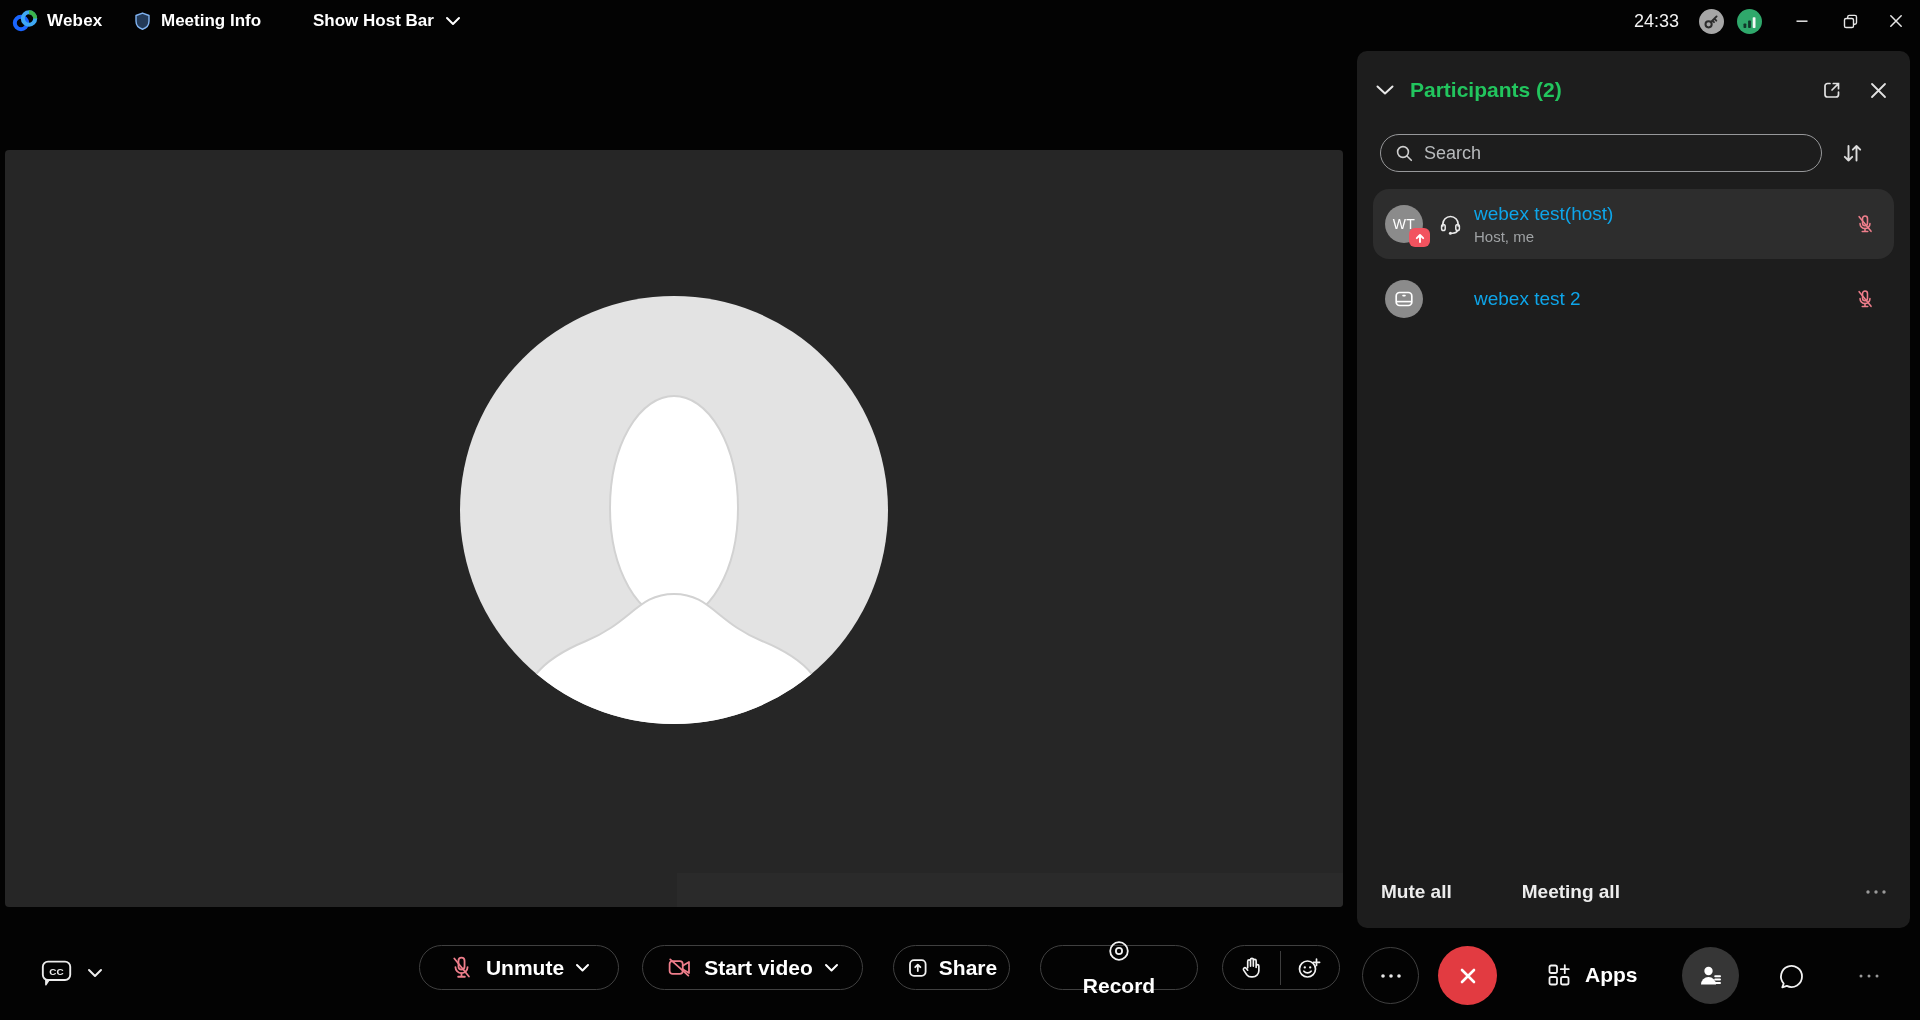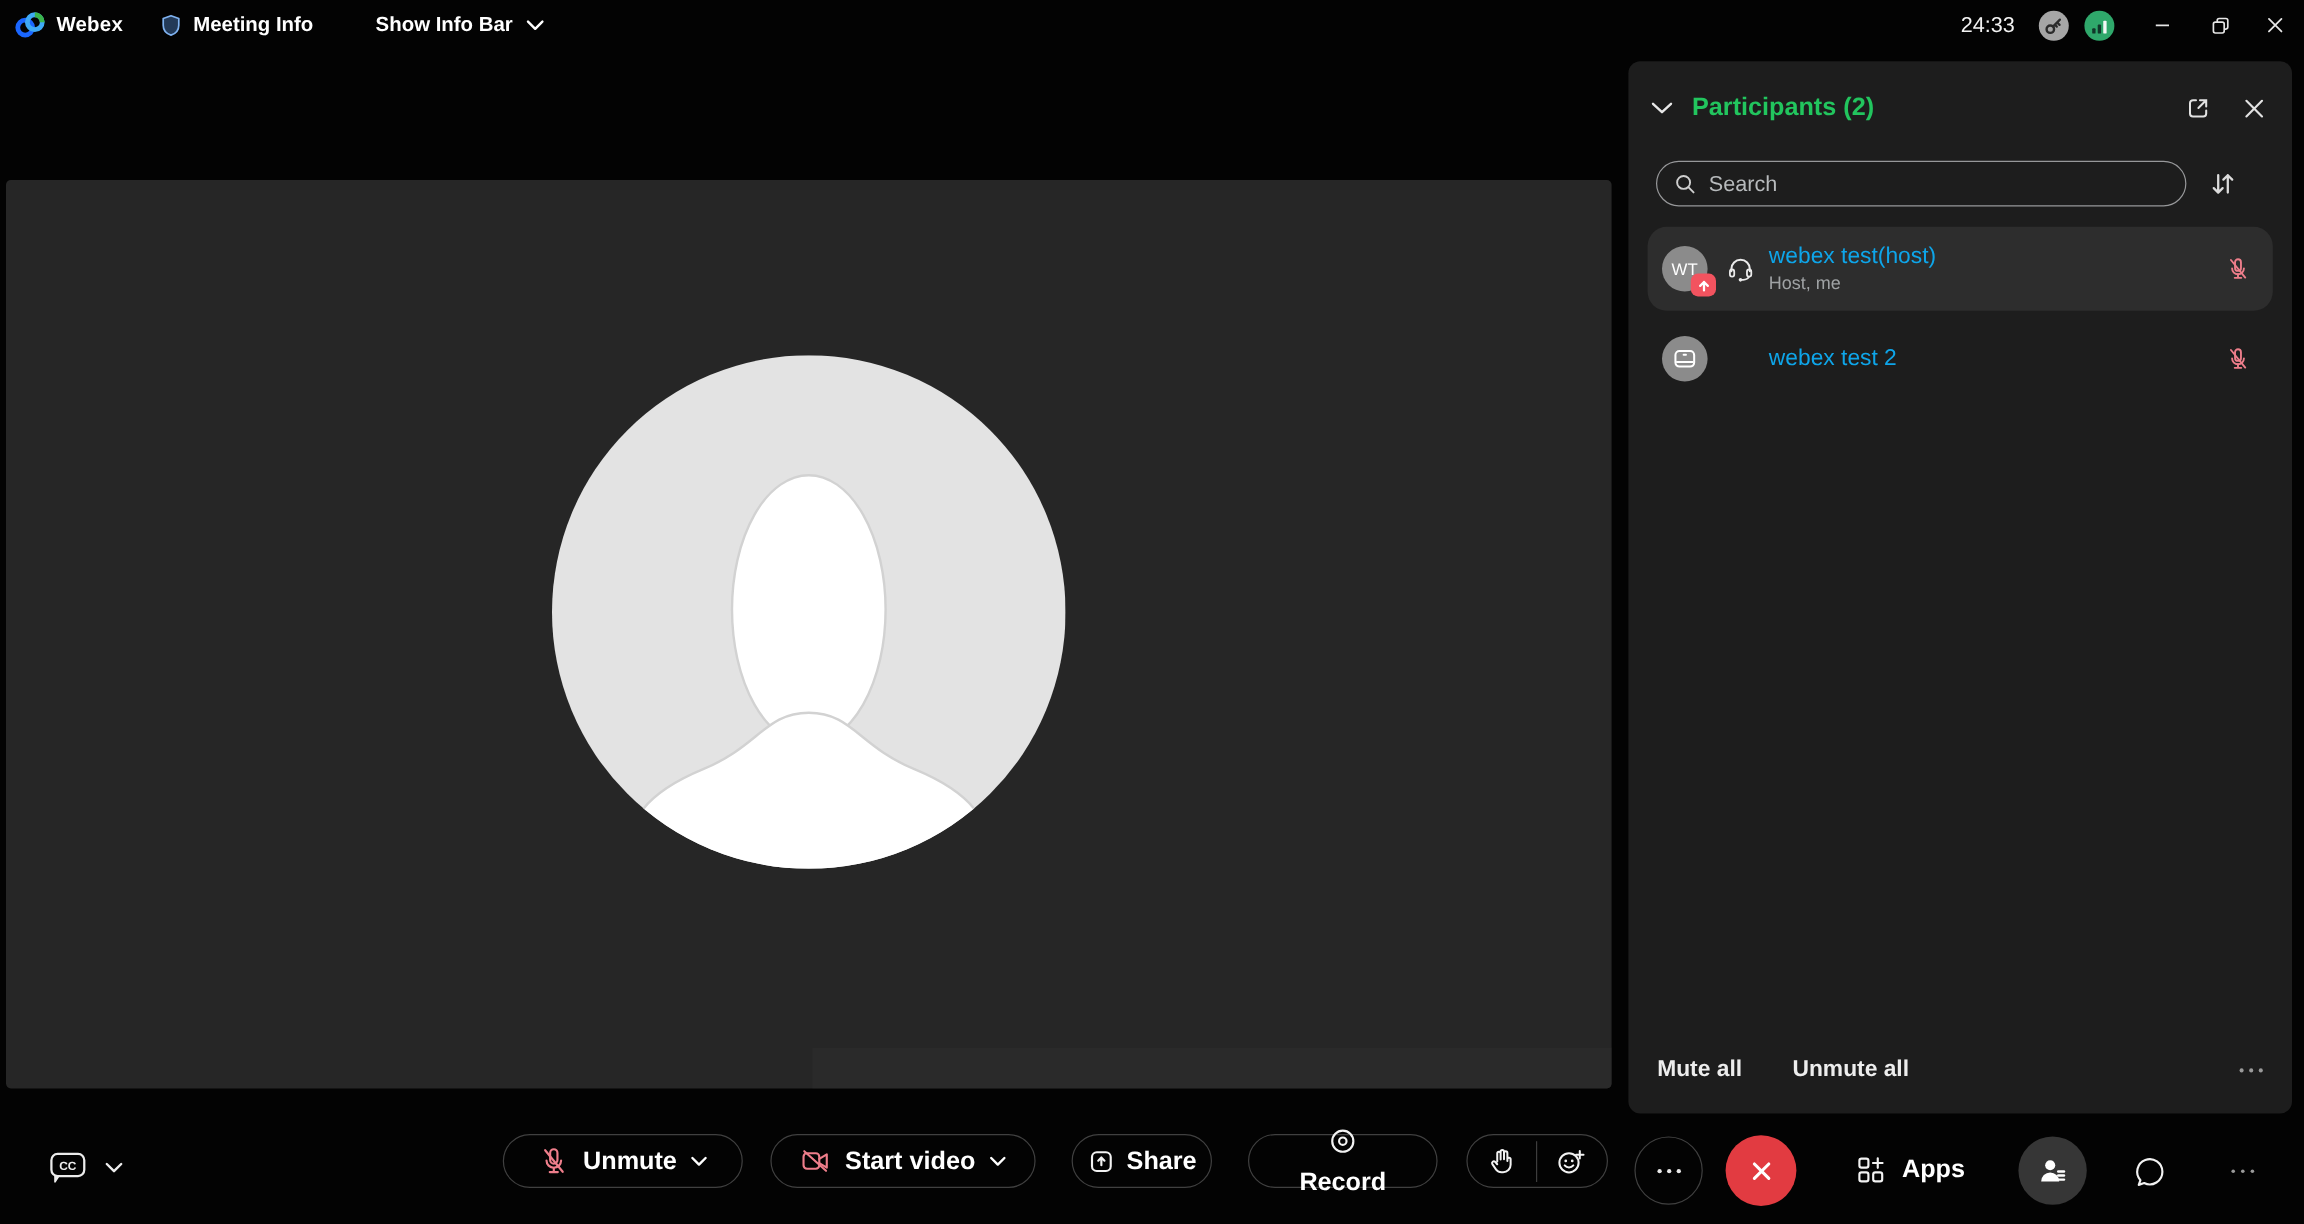--- a/index.html
+++ b/index.html
@@ -43,21 +43,21 @@
   .prow-1 { height:70px; background:#2d2d2d; border-radius:16px; }
   .prow-2 { height:54px; margin-top:13px; }
   .avatar { position:relative; width:38px; height:38px; border-radius:50%; background:#8b8b8b; display:flex; align-items:center; justify-content:center; flex:none; }
   .avatar-initials { font-size:14px; font-weight:400; color:#fff; letter-spacing:.3px; }
   .share-badge { position:absolute; right:-7px; bottom:-4px; width:21px; height:19px; border-radius:6px; background:#f2535f; display:flex; align-items:center; justify-content:center; }
   .row-icon-slot { width:25px; margin-left:15px; color:#eaeaea; flex:none; }
   .row-text { margin-left:11px; }
   .row-name { font-size:19px; color:#0ea5e9; line-height:24px; }
   .row-sub { font-size:15px; color:#9fa2a4; line-height:20px; margin-top:1px; }
   .row-mic { margin-left:auto; margin-right:18px; color:#ee7e8b; flex:none; }
-  .panel-footer { position:absolute; left:24px; right:22px; bottom:18px; height:36px; display:flex; align-items:center; }
+  .panel-footer { position:absolute; left:24px; right:22px; bottom:18px; height:36px; display:flex; align-items:center;gap:28px; }
   .footer-btn { font-size:19px; font-weight:700; color:#ededed; }
   .footer-btn + .footer-btn { margin-left:42px; }
   .footer-more { margin-left:auto; color:#9a9a9a; }
 
   
   .cc-group { position:absolute; left:40px; top:957px; display:flex; align-items:center; gap:13px; color:#ececec; }
   .pill { position:absolute; top:945px; height:45px; border:1.5px solid #404040; border-radius:30px;
           display:flex; align-items:center; justify-content:center; background:transparent; }
   .pill-label { font-size:21px; font-weight:700; color:#fff; }
   .pill-unmute { left:419px; width:200px; gap:11px; }
@@ -99,21 +99,21 @@
     <div class="meeting-info">
       <span>
         <svg width="19" height="22" viewBox="0 0 24 24">
           <path d="M12 2l8.2 3v7c0 5.4-3.5 8.9-8.2 10.4C7.3 20.9 3.8 17.4 3.8 12V5z" fill="rgba(90,150,230,.38)" stroke="#7fb2f0" stroke-width="1.8" stroke-linejoin="round"></path>
         </svg>
       </span>
       <span>Meeting Info</span>
     </div>
 
     <div class="menu-toggle">
-      <span>Show Info Bar</span>
+      <span>Show Host Bar</span>
       <span>
         <svg width="16" height="10" viewBox="0 0 16 10" fill="none">
           <path d="M2 2l6 6 6-6" stroke="#fff" stroke-width="2" stroke-linecap="round" stroke-linejoin="round"></path>
         </svg>
       </span>
     </div>
 
     <div class="timer">24:33</div>
 
     <div class="round-badge key-badge">
@@ -265,21 +265,21 @@
             <path d="M6.6 11.6a5.4 5.4 0 0 0 10.8 0"></path>
             <path d="M12 17v3.2M9 20.2h6"></path>
             <path d="M5.6 4L18.6 20"></path>
           </svg>
         </span>
       </div>
     </div>
 
     <div class="panel-footer">
       <span class="footer-btn">Mute all</span>
-      <span class="footer-btn">Unmute all</span>
+      <span class="footer-btn">Meeting all</span>
       <span class="footer-more">
         <svg width="24" height="8" viewBox="0 0 24 8">
           <circle cx="4" cy="4" r="1.7" fill="currentColor"></circle>
             <circle cx="12" cy="4" r="1.7" fill="currentColor"></circle>
             <circle cx="20" cy="4" r="1.7" fill="currentColor"></circle>
         </svg>
       </span>
     </div>
   </div>
 

